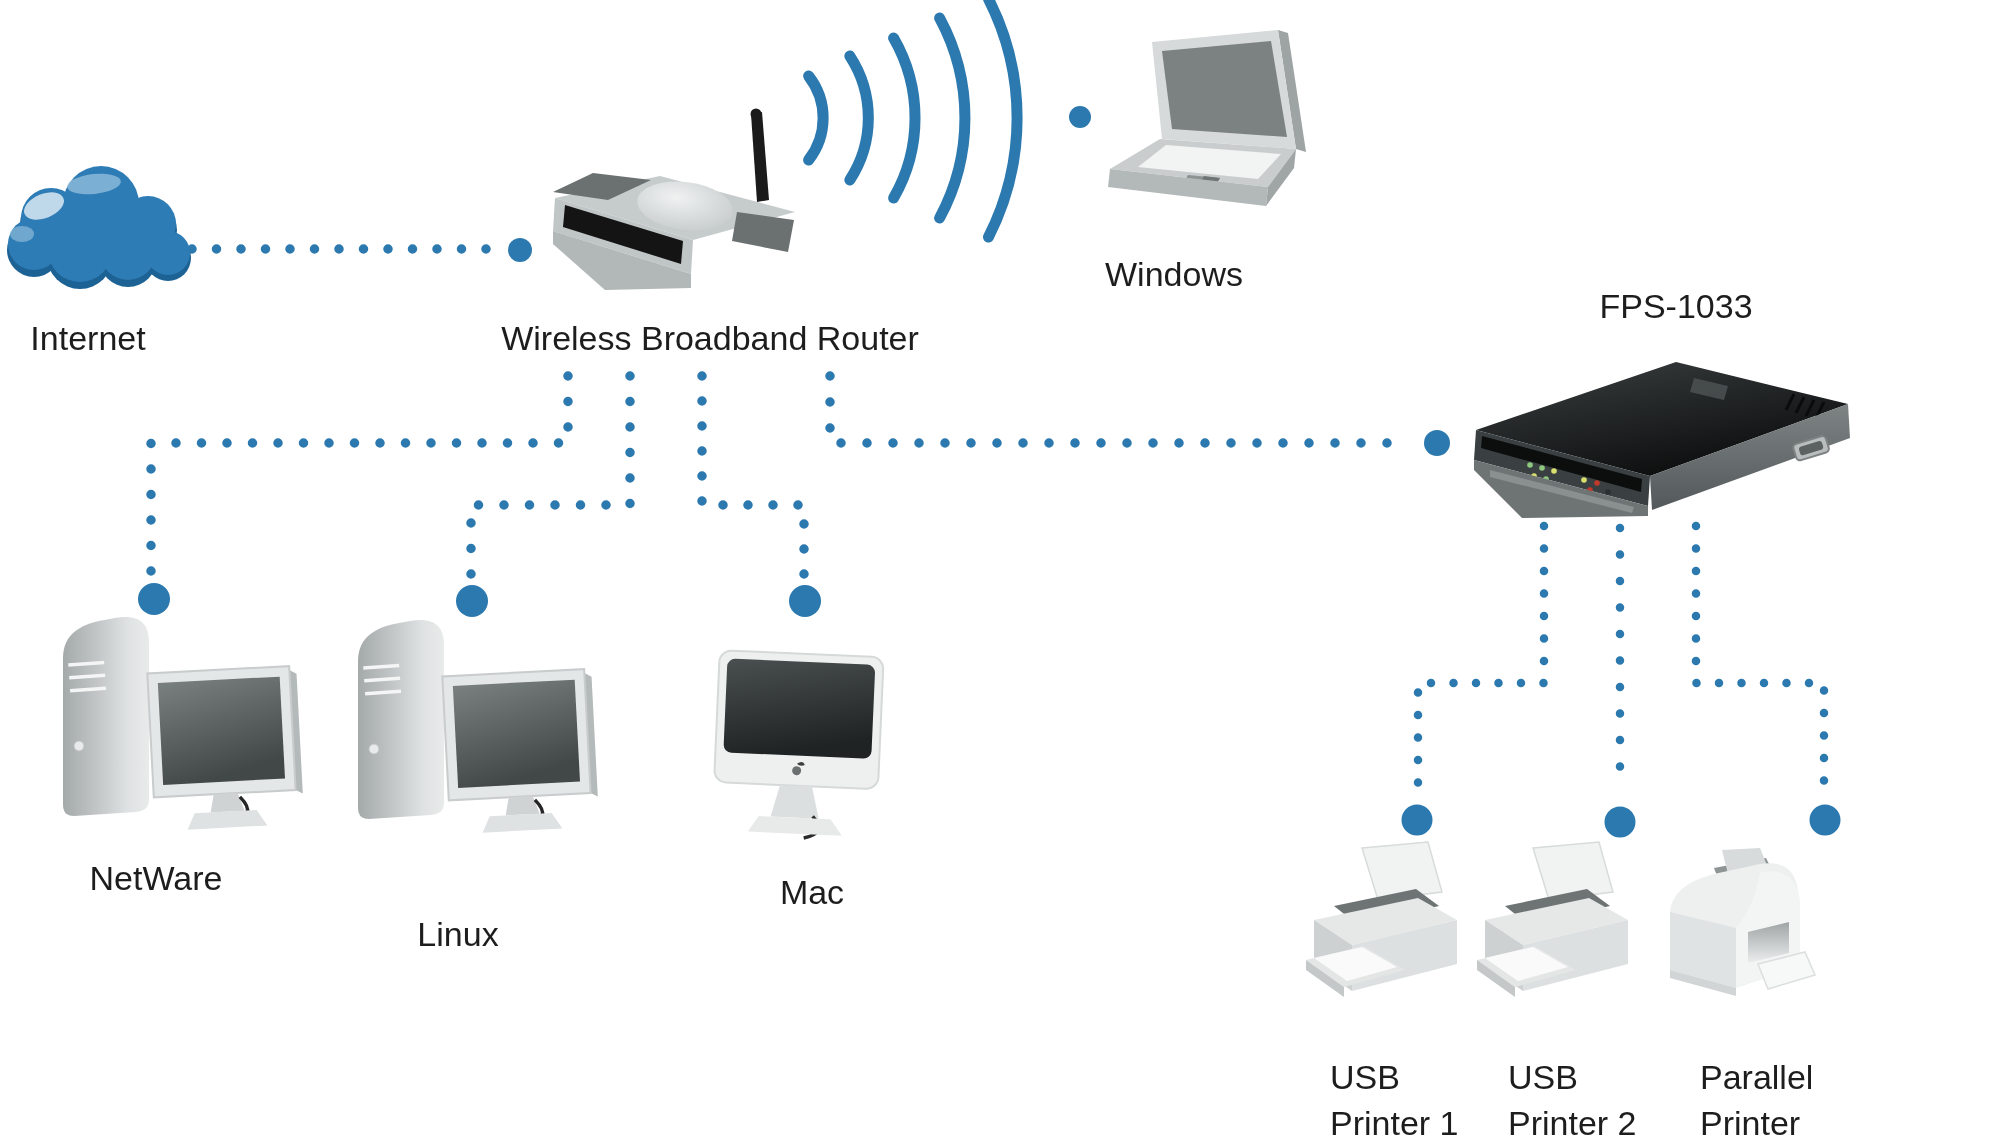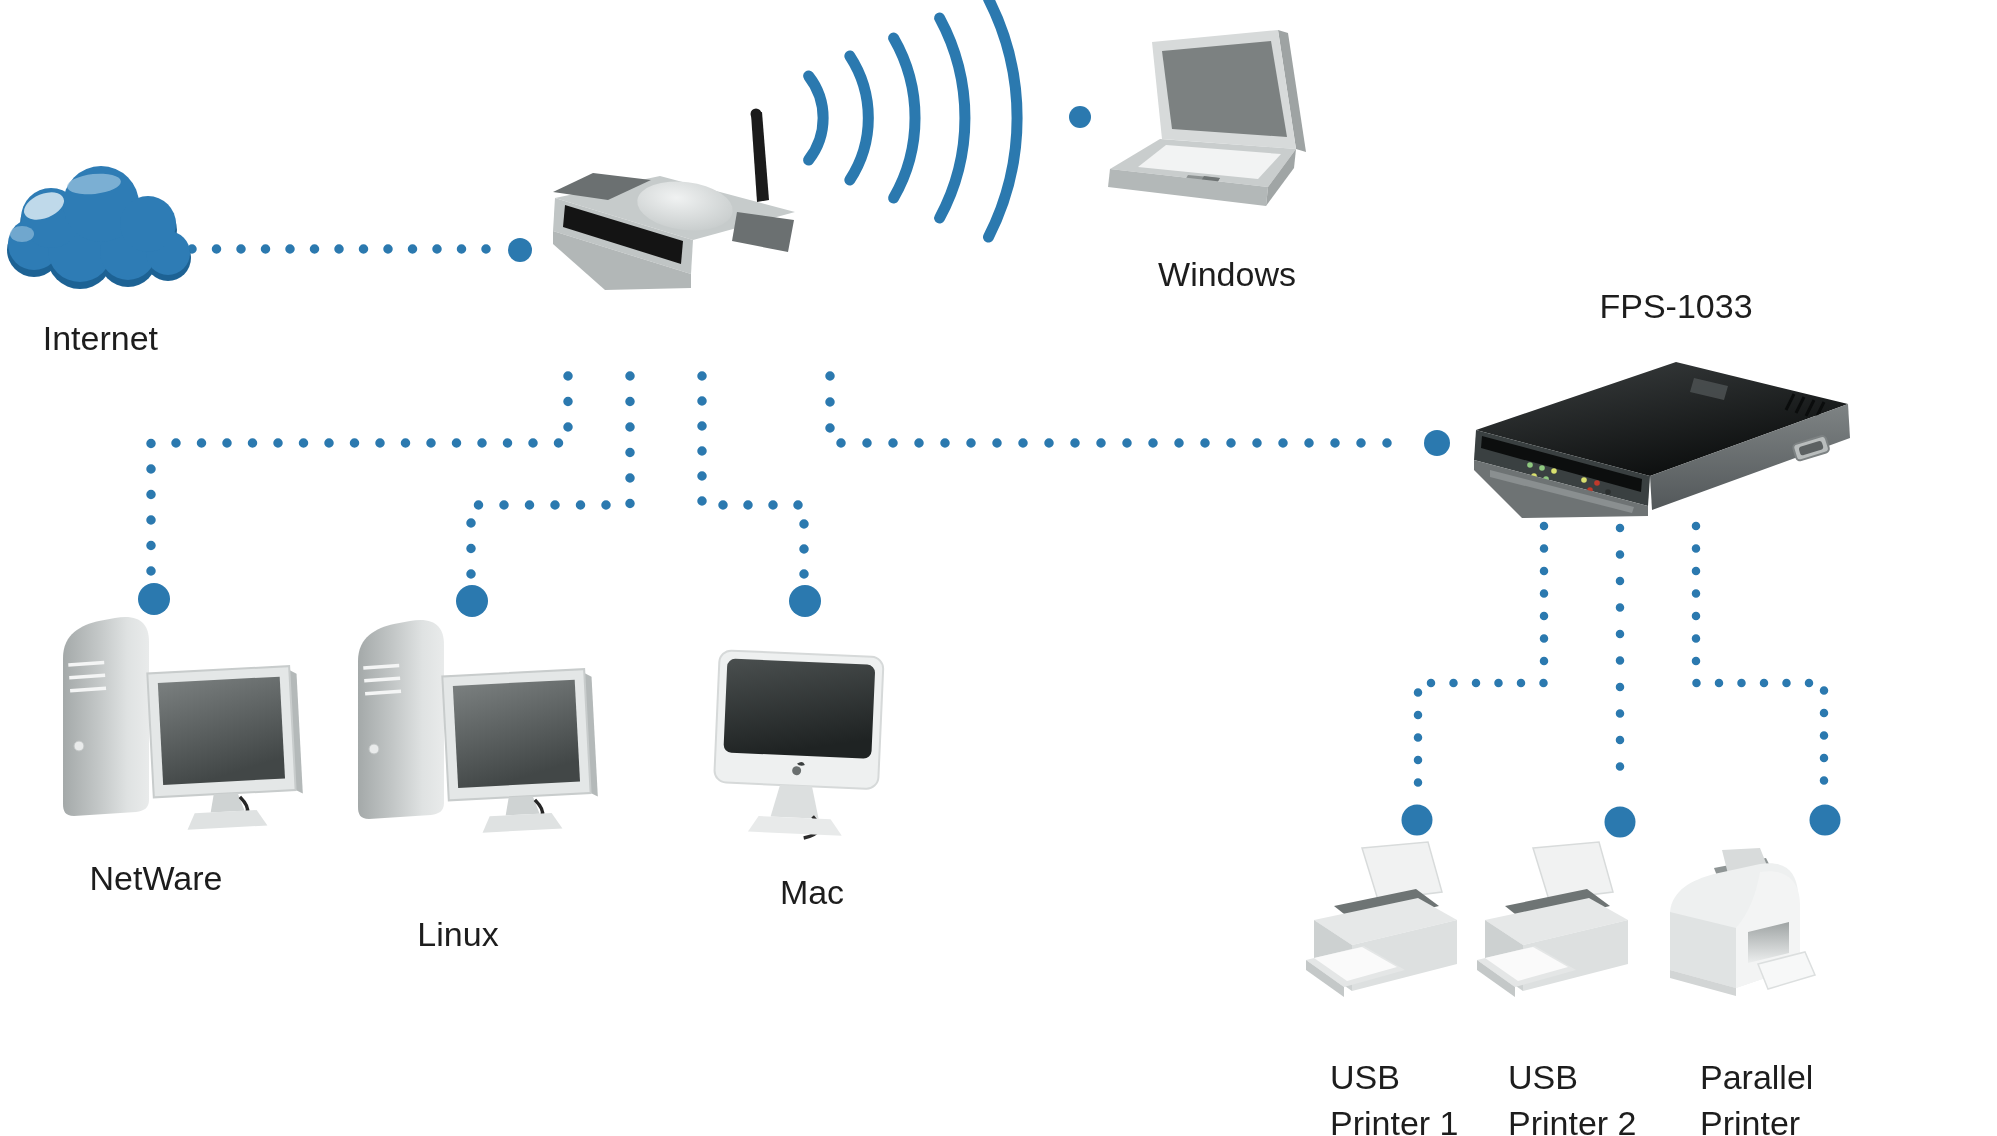--- a/index.html
+++ b/index.html
@@ -218,24 +218,25 @@
       <polygon points="60,2 98,0 106,20 66,26" fill="#d8dbdb"></polygon>
       <path d="M8,64 C10,42 30,32 52,26 L98,16 C124,12 134,24 136,44 L138,118 L74,140 L8,122 Z" fill="#eef0f0"></path>
       <polygon points="8,64 8,122 74,140 74,80" fill="#e0e3e3"></polygon>
       <path d="M74,80 L74,140 L138,118 L138,56 C138,30 120,20 98,24 C94,48 86,66 74,80 Z" fill="#f3f4f4"></path>
       <polygon points="86,84 127,74 127,105 86,115" fill="url(#gradOut)"></polygon>
       <polygon points="96,116 143,104 153,127 106,141" fill="#f7f8f8" stroke="#dcdfdf" stroke-width="1.5"></polygon>
       <polygon points="8,122 74,140 74,148 8,130" fill="#d2d5d5"></polygon>
     </g>
   </svg>
 
-  <div class="lbl" style="left:18px;top:320px;width:140px;text-align:right;">Internet</div>
-
-
-  <div class="lbl" style="left:1116px;top:256px;width:180px;text-align:right;">Windows</div>
+  <div class="lbl" style="left:18px;top:320px;width:140px;">Internet</div>
+
+  <div class="lbl" style="left:460px;top:320px;width:500px;">Wireless Broadband Router</div>
+
+  <div class="lbl" style="left:1084px;top:256px;width:180px;">Windows</div>
 
   <div class="lbl bold" style="left:1586px;top:288px;width:180px;">FPS-1033</div>
 
   <div class="lbl" style="left:61px;top:860px;width:190px;">NetWare</div>
 
   <div class="lbl" style="left:363px;top:916px;width:190px;">Linux</div>
 
   <div class="lbl" style="left:717px;top:874px;width:190px;">Mac</div>
 
   <div class="lbl left" style="left:1330px;top:1054px;">

